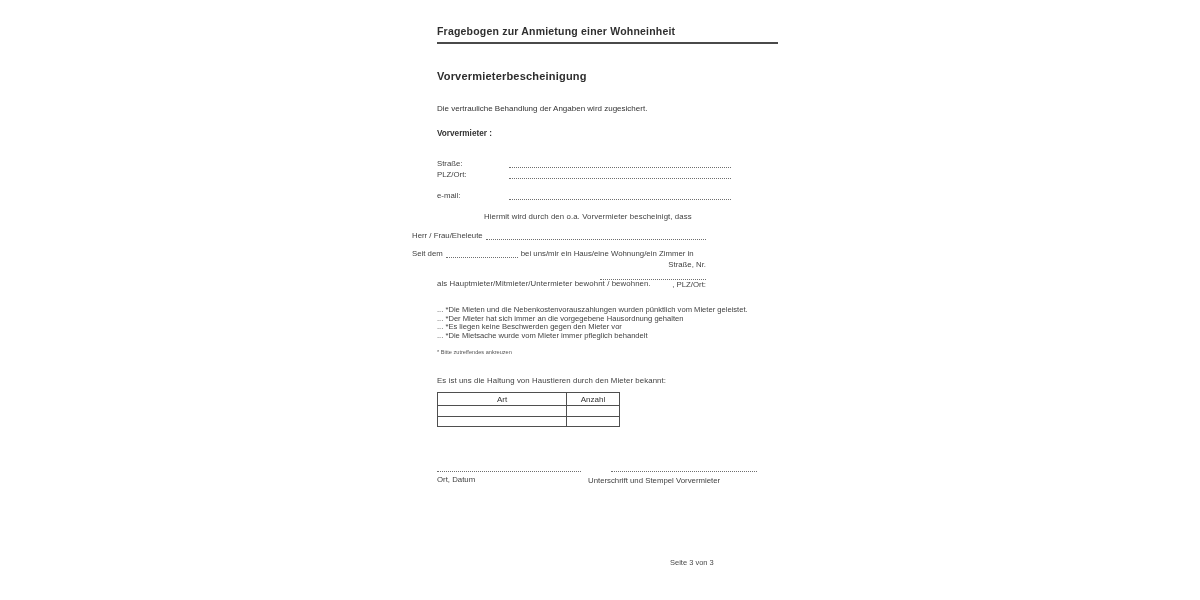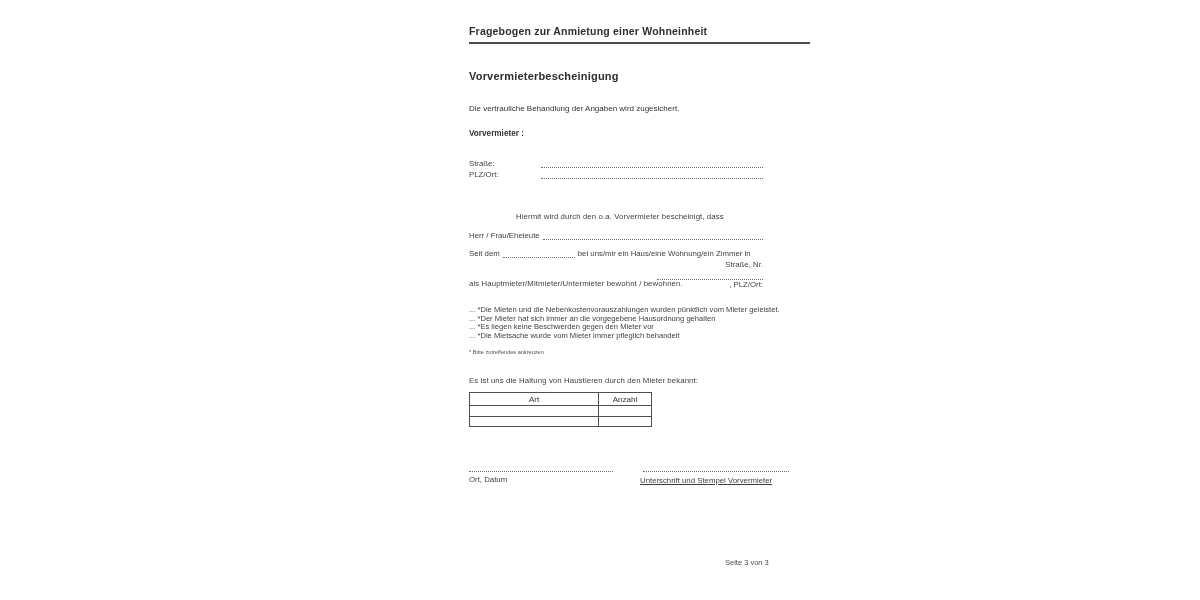--- a/index.html
+++ b/index.html
@@ -5,21 +5,21 @@
   html, body {
     margin: 0;
     padding: 0;
     width: 1200px;
     height: 600px;
     background: #ffffff;
     font-family: "Liberation Sans", sans-serif;
     color: #3c3c3c;
     overflow: hidden;
   }
-  .abs { position: absolute; margin-left: 32px; }
+  .abs { position: absolute; }
   .doc-text { font-size: 7.8px; line-height: 9px; color: #3f3f3f; letter-spacing: 0.1px; }
 
   .title-block {
     left: 437px; top: 25px; width: 341px;
     font-size: 10.5px; font-weight: bold; color: #2f2f2f;
     padding-bottom: 5px;
     border-bottom: 2px solid #4a4a4a;
     letter-spacing: 0.2px;
   }
   .section-title {
@@ -32,21 +32,21 @@
 
   .field-row { left: 437px; width: 294px; height: 10.5px; display: flex; align-items: flex-end; }
   .field-label { font-size: 7.8px; color: #3f3f3f; width: 72px; flex: 0 0 72px; line-height: 9px; }
   .dots {
     display: inline-block;
     border-bottom: 1.4px dotted #6e6e6e;
     height: 7px;
   }
   .dots.grow { flex: 1 1 auto; }
 
-  .inline-row { left: 437px; width: 300px; display: flex; align-items: flex-end; white-space: nowrap; }
+  .inline-row { left: 412px; width: 300px; display: flex; align-items: flex-end; white-space: nowrap; }
   .inline-row .txt { font-size: 7.8px; line-height: 9px; color: #3f3f3f; }
   .gap { width: 3px; flex: 0 0 3px; }
 
   .statements div { font-size: 7.6px; line-height: 8.6px; color: #3f3f3f; white-space: nowrap; }
   .footnote { left: 437px; top: 349px; font-size: 5.6px; color: #555; }
 
   .pets-table {
     left: 437px; top: 392px;
     border-collapse: collapse;
     table-layout: fixed;
@@ -58,41 +58,45 @@
     padding: 0;
   }
   .pets-table .hdr td { height: 12px; font-size: 8px; color: #333; }
   .pets-table .row td { height: 9.5px; }
   .col-art { width: 128px; }
   .col-anzahl { width: 52px; }
 
   .sig-line { border-bottom: 1.4px dotted #6e6e6e; height: 0; }
   .sig-label { font-size: 7.8px; color: #3f3f3f; }
 
-  .page-number { left: 693px; top: 558px; font-size: 7.5px; color: #4a4a4a; }
+  .page-number { left: 670px; top: 558px; font-size: 7.5px; color: #4a4a4a; }
 </style>
 </head>
 <body>
 
 <div style="position:relative; width:1200px; height:600px;">
 
   <div class="abs title-block">Fragebogen zur Anmietung einer Wohneinheit</div>
 
   <div class="abs section-title">Vorvermieterbescheinigung</div>
 
   <div class="abs confidential">Die vertrauliche Behandlung der Angaben wird zugesichert.</div>
 
   <div class="abs vv-heading">Vorvermieter :</div>
 
   <div class="abs field-row" style="top:157.5px;">
     <span class="field-label">Straße:</span>
     <span class="dots grow"></span>
   </div>
   <div class="abs field-row" style="top:168px;">
     <span class="field-label">PLZ/Ort:</span>
+    <span class="dots grow"></span>
+  </div>
+  <div class="abs field-row" style="top:189px;">
+    <span class="field-label">e-mail:</span>
     <span class="dots grow"></span>
   </div>
 
   <div class="abs doc-text" style="left:437px; top:212px;padding-left:47px;">Hiermit wird durch den o.a. Vorvermieter bescheinigt, dass</div>
 
   <div class="abs inline-row" style="top:231px; width:294px;">
     <span class="txt">Herr / Frau/Eheleute</span>
     <span class="gap"></span>
     <span class="dots grow"></span>
   </div>
@@ -141,17 +145,17 @@
         <td></td>
         <td></td>
       </tr>
     </tbody>
   </table>
 
   <div class="abs sig-line" style="left:437px; top:471px; width:144px;"></div>
   <div class="abs sig-label" style="left:437px; top:475px;">Ort, Datum</div>
 
   <div class="abs sig-line" style="left:611px; top:471px; width:146px;"></div>
-  <div class="abs sig-label" style="left:608px; top:476px;text-decoration:underline;">Unterschrift und Stempel Vorvermieter</div>
+  <div class="abs sig-label" style="left:588px; top:476px;">Unterschrift und Stempel Vorvermieter</div>
 
   <div class="abs page-number">Seite 3 von 3</div>
 
 </div>
 
 </body></html>

